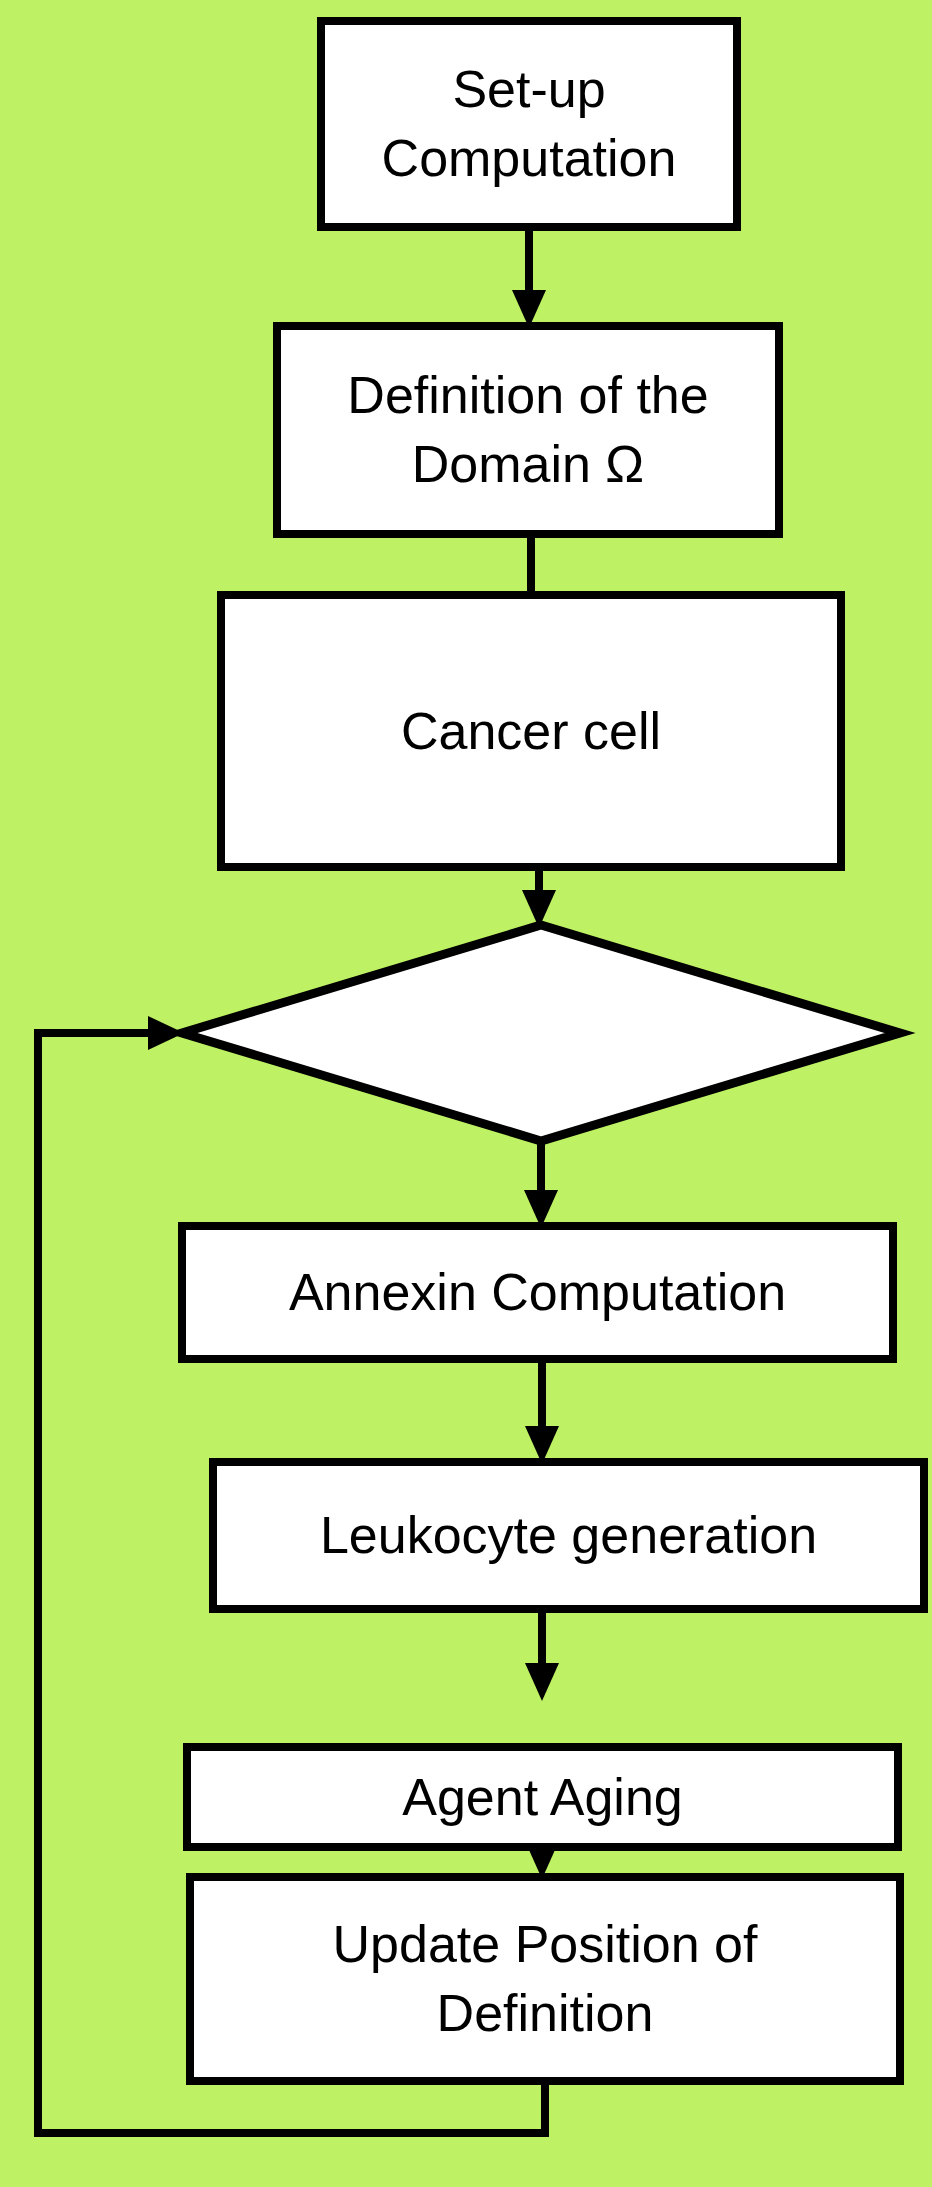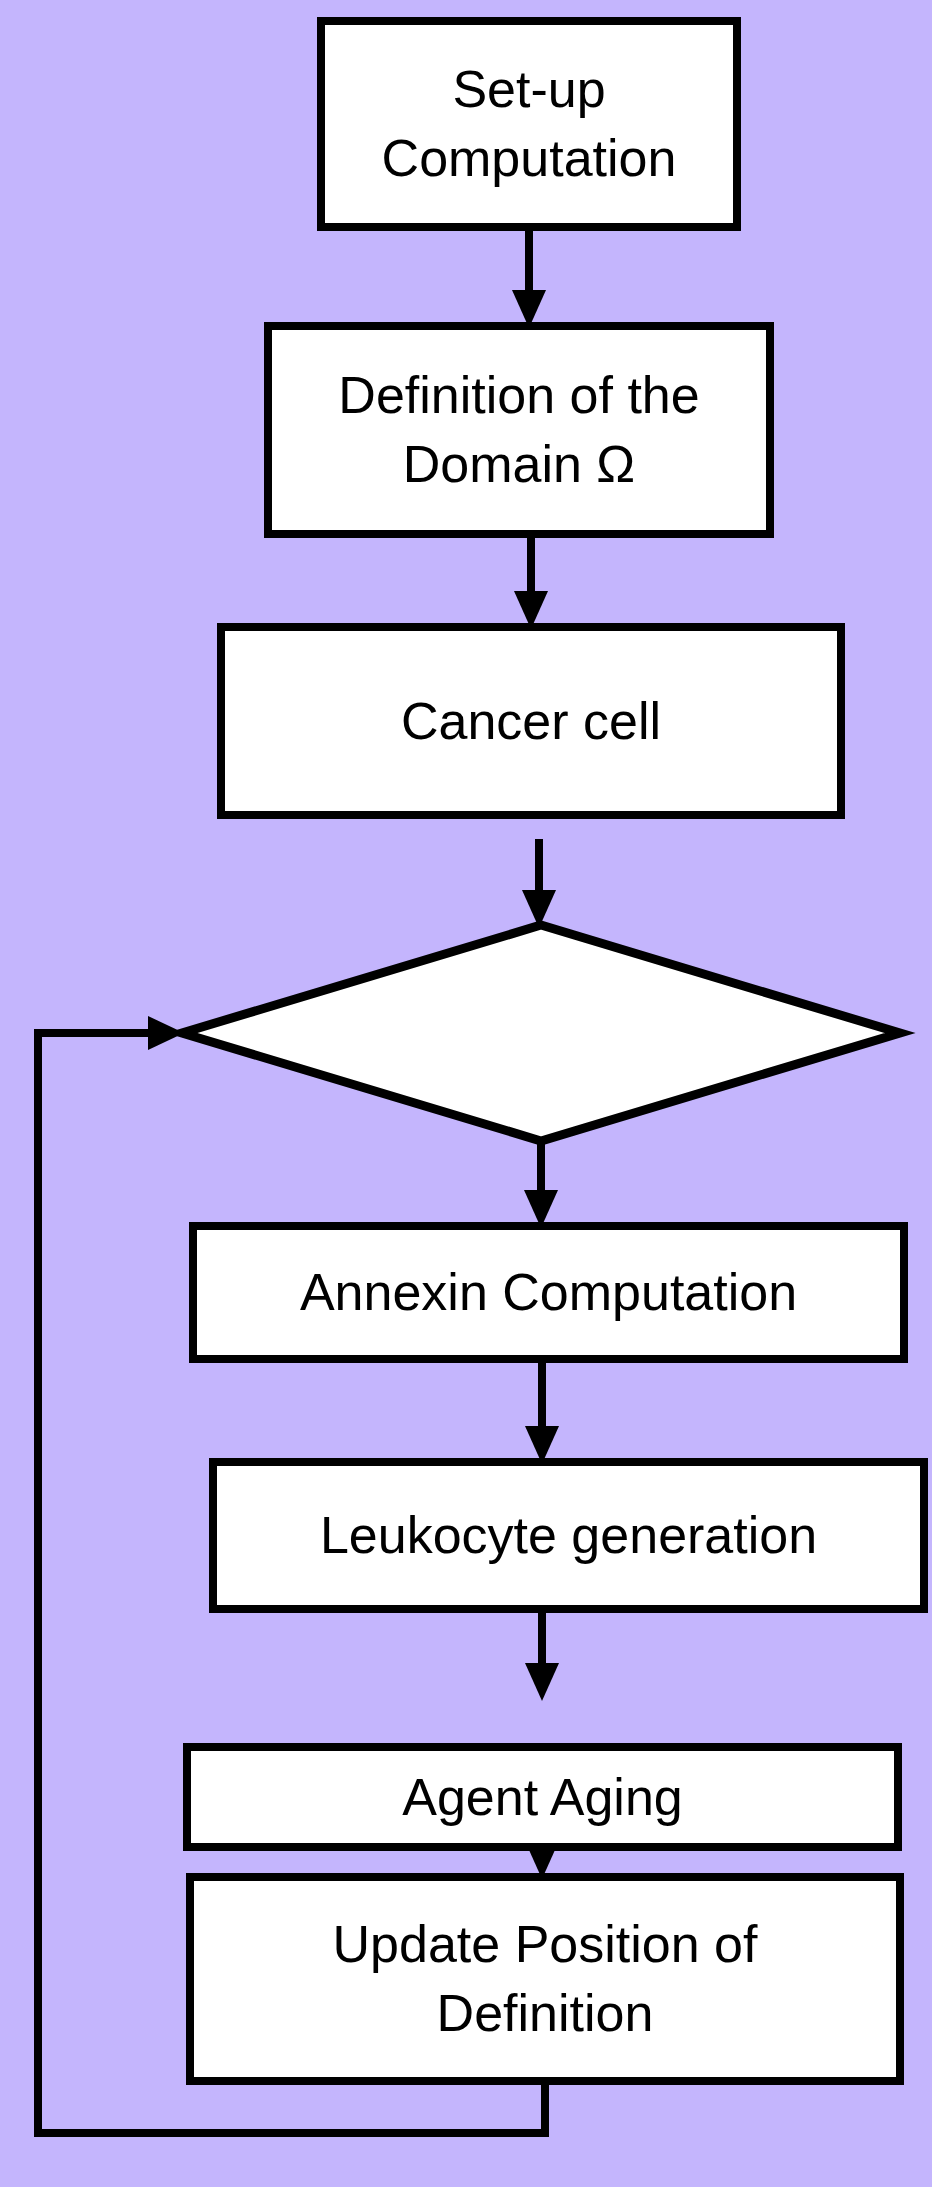--- a/index.html
+++ b/index.html
@@ -4,21 +4,21 @@
 <style>
   html, body {
     margin: 0;
     padding: 0;
     background: #ffffff;
   }
   #canvas {
     position: relative;
     width: 932px;
     height: 2187px;
-    background: #c4b5fd;
+    background: #bef264;
     overflow: hidden;
   }
   #connectors {
     position: absolute;
     left: 0;
     top: 0;
     width: 932px;
     height: 2187px;
   }
   .node {
@@ -92,31 +92,31 @@
 
     <polyline points="545,2081 545,2133 38,2133 38,1033 150,1033" fill="none" stroke="#000" stroke-width="8"></polyline>
     <polygon points="148,1016 148,1050 184,1033" fill="#000"></polygon>
   </svg>
 
   <div class="node" style="left:317px; top:17px; width:424px; height:214px;">
     <span>Set-up</span>
     <span>Computation</span>
   </div>
 
-  <div class="node" style="left:264px; top:322px; width:510px; height:216px;">
+  <div class="node" style="left:273px; top:322px; width:510px; height:216px;">
     <span>Definition of the</span>
     <span>Domain Ω</span>
   </div>
 
-  <div class="node" style="left:217px; top:623px; width:628px; height:196px;text-align:center;">
+  <div class="node" style="left:217px; top:591px; width:628px; height:280px;text-align:center;">
     <span>Cancer cell</span>
   </div>
 
 
-  <div class="node" style="left:189px; top:1222px; width:719px; height:141px;">
+  <div class="node" style="left:178px; top:1222px; width:719px; height:141px;">
     <span>Annexin Computation</span>
   </div>
 
   <div class="node" style="left:183px; top:1458px; width:719px; height:155px;margin-left:26px;">
     <span>Leukocyte generation</span>
   </div>
 
   <div class="node" style="left:183px; top:1695px; width:719px; height:108px;margin-top:48px;">
     <span>Agent Aging</span>
   </div>

